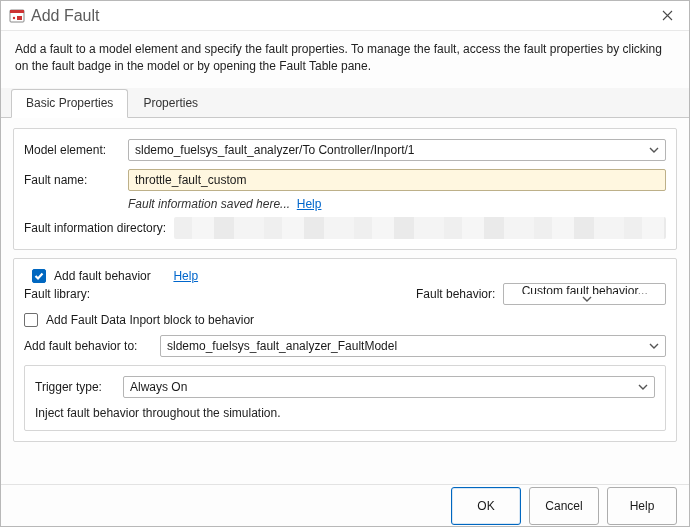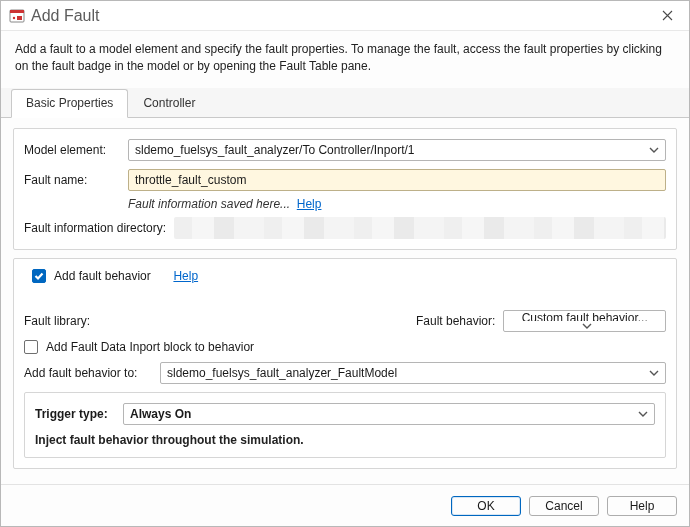--- a/index.html
+++ b/index.html
@@ -132,46 +132,45 @@
     display:inline-flex; align-items:center; justify-content:center;
     background:#fff;
     flex:0 0 auto;
   }
   .checkbox.checked {
     background:#0067c0;
     border-color:#0067c0;
   }
   .checkbox.checked svg { width:10px; height:10px; stroke:#fff; stroke-width:2.2; fill:none; }
   .checkbox svg { display:block; }
-  .addfault-row { display:flex; align-items:center; gap:8px; margin-bottom:27px;padding-left:8px; }
+  .addfault-row { display:flex; align-items:center; gap:8px; margin-bottom:0;padding-left:8px; }
   .twocol {
     display:flex; gap:32px; align-items:center; margin-bottom:8px;
   }
   .twocol .col { display:flex; align-items:center; gap:8px; }
   .twocol .col.left { flex: 1; }
   .twocol .col.right { flex: 0 0 auto; min-width: 250px; }
   .twocol .col.right .inputlike { width: 160px; flex-direction: column; }
   .subgroup {
     border:1px solid #d6d6d6; border-radius:2px;
     padding:10px 10px 10px 10px;
     margin-top:8px;
-    font-weight:bold;
   }
   .trigger-desc { margin-top:8px; color:#222; }
   
   .buttonbar {
     height: 42px;
     display:flex; align-items:center; justify-content:flex-end;
     gap:8px;
     padding: 0 12px;
     border-top: 1px solid #e3e3e3;
     background:#fdfdfd;
   }
   .btn {
-    min-width: 70px; height: 20px;
+    min-width: 70px; height: 38px;
     border:1px solid #adadad;
     border-radius:3px;
     background:#fdfdfd;
     display:flex; align-items:center; justify-content:center;
     font-size:12px;
     padding: 0 12px;
     cursor: default;
   }
   .btn.primary {
     border-color:#0067c0;
@@ -199,21 +198,21 @@
   </div>
 </div>
 
 <div class="intro">Add a fault to a model element and specify the fault properties. To manage the fault, access the fault properties by clicking on the fault badge in the model or by opening the Fault Table pane.</div>
 
 <div class="tab-strip">
   <div class="tab active">
     <span>Basic Properties</span>
   </div>
   <div class="tab">
-    <span>Controller</span>
+    <span>Properties</span>
   </div>
 </div>
 
 <div class="content">
 
   <div class="group">
     <div class="form-row">
       <span class="label label-col1">Model element:</span>
       <div class="inputlike">
         <span class="text">sldemo_fuelsys_fault_analyzer/To Controller/Inport/1</span>

